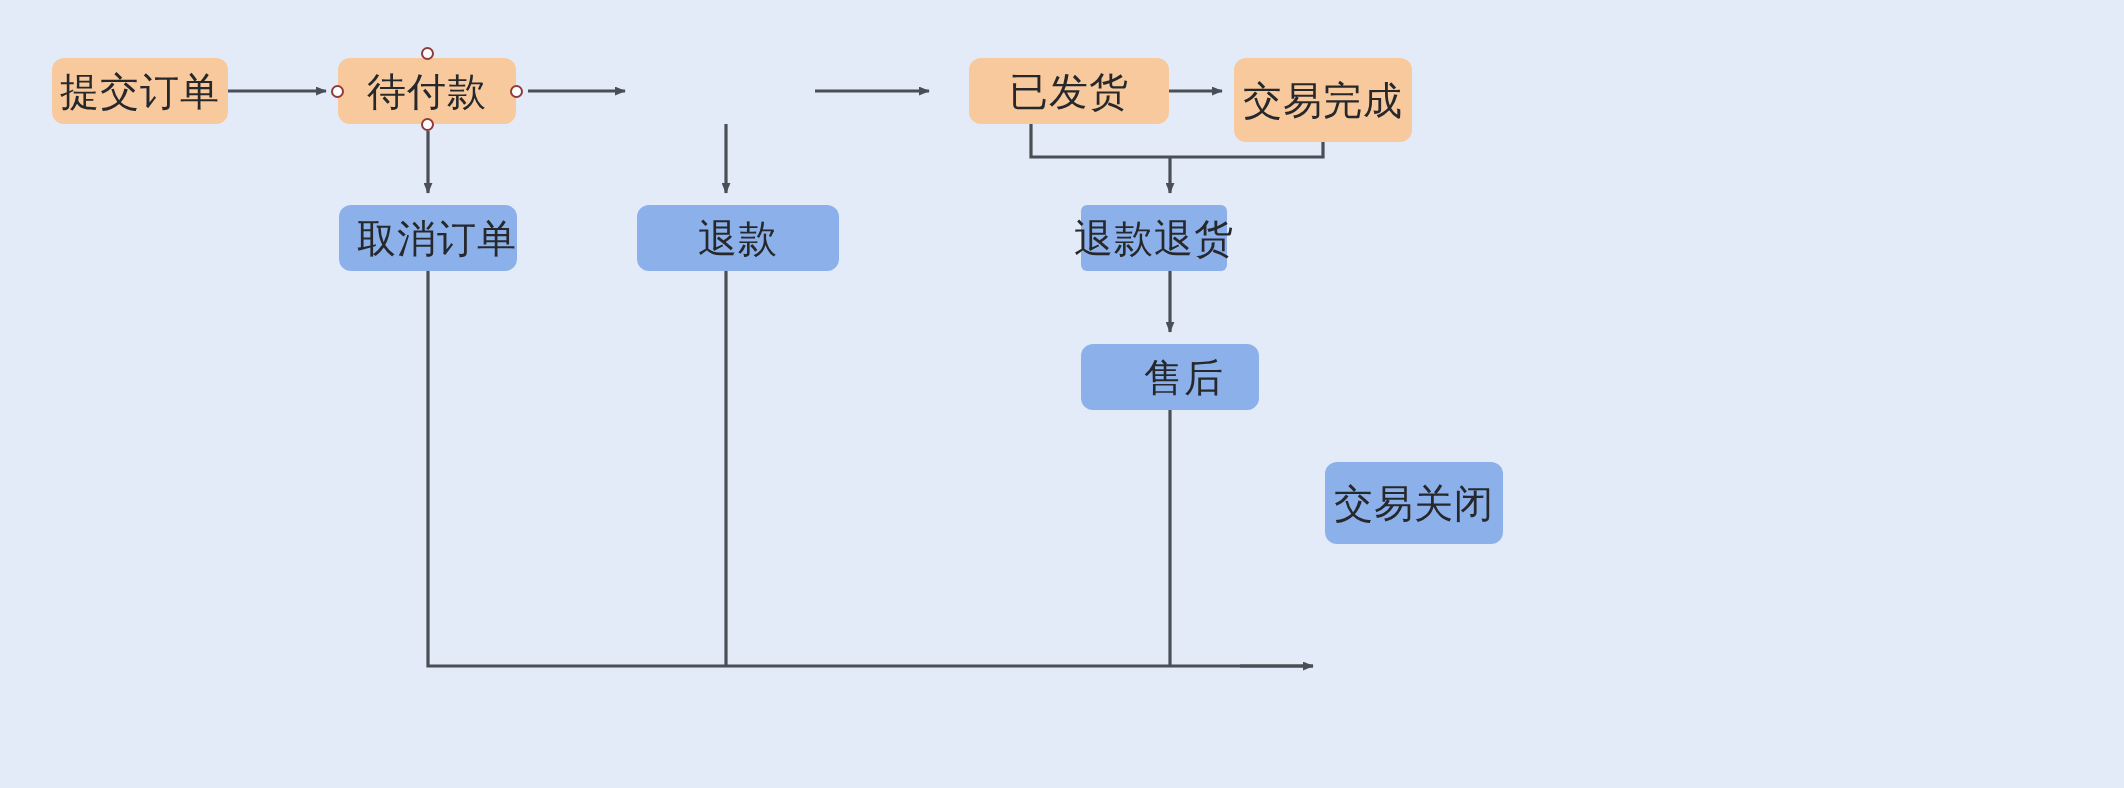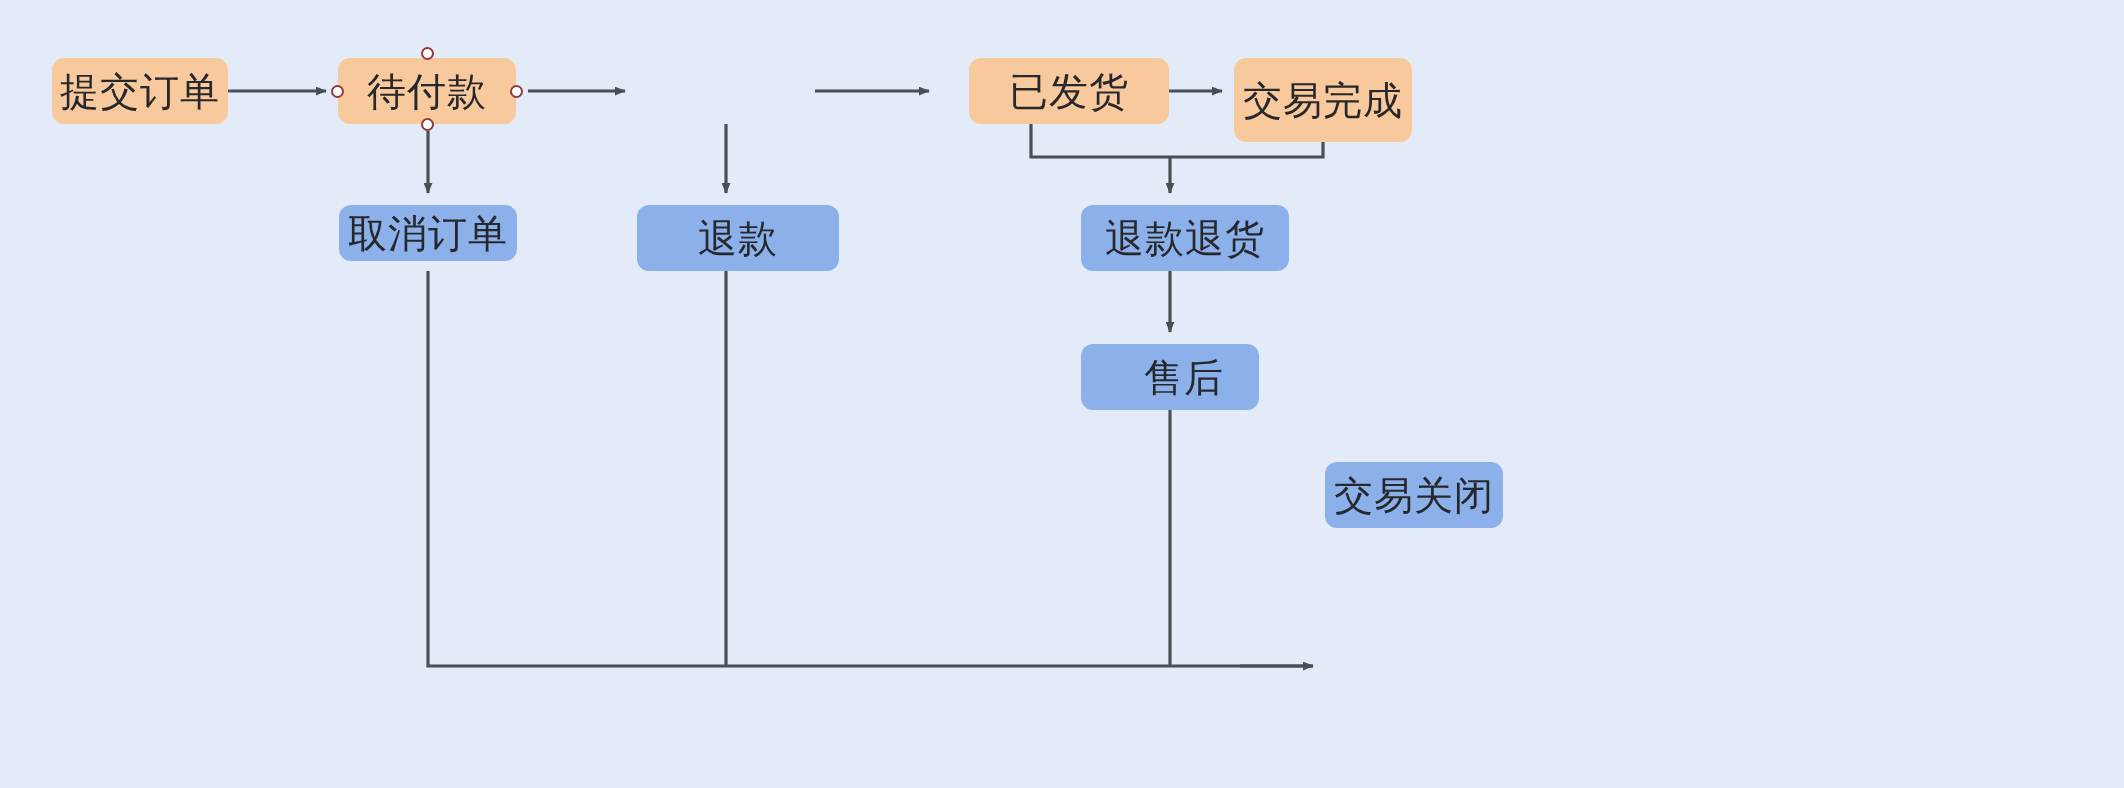--- a/index.html
+++ b/index.html
@@ -91,33 +91,33 @@
 
 
   <div class="node orange" style="left:941px;top:58px;width:200px;height:66px;margin-left:28px;">
     <span>已发货</span>
   </div>
 
   <div class="node orange" style="left:1234px;top:58px;width:178px;height:84px;">
     <span>交易完成</span>
   </div>
 
-  <div class="node blue" style="left:339px;top:205px;width:178px;height:56px;">
+  <div class="node blue" style="left:339px;top:205px;width:178px;height:66px;justify-content:flex-end;">
     <span>取消订单</span>
   </div>
 
   <div class="node blue" style="left:637px;top:205px;width:202px;height:66px;">
     <span>退款</span>
   </div>
 
-  <div class="node blue" style="left:1081px;top:205px;width:208px;height:66px;">
+  <div class="node blue" style="left:1081px;top:205px;width:146px;height:66px;border-radius:6px;">
     <span>退款退货</span>
   </div>
 
   <div class="node blue" style="left:1081px;top:344px;width:178px;height:66px;padding-left:28px;">
     <span>售后</span>
   </div>
 
-  <div class="node blue" style="left:1325px;top:462px;width:178px;height:66px;">
+  <div class="node blue" style="left:1325px;top:462px;width:178px;height:82px;">
     <span>交易关闭</span>
   </div>
 
 </div>
 
 </body></html>

